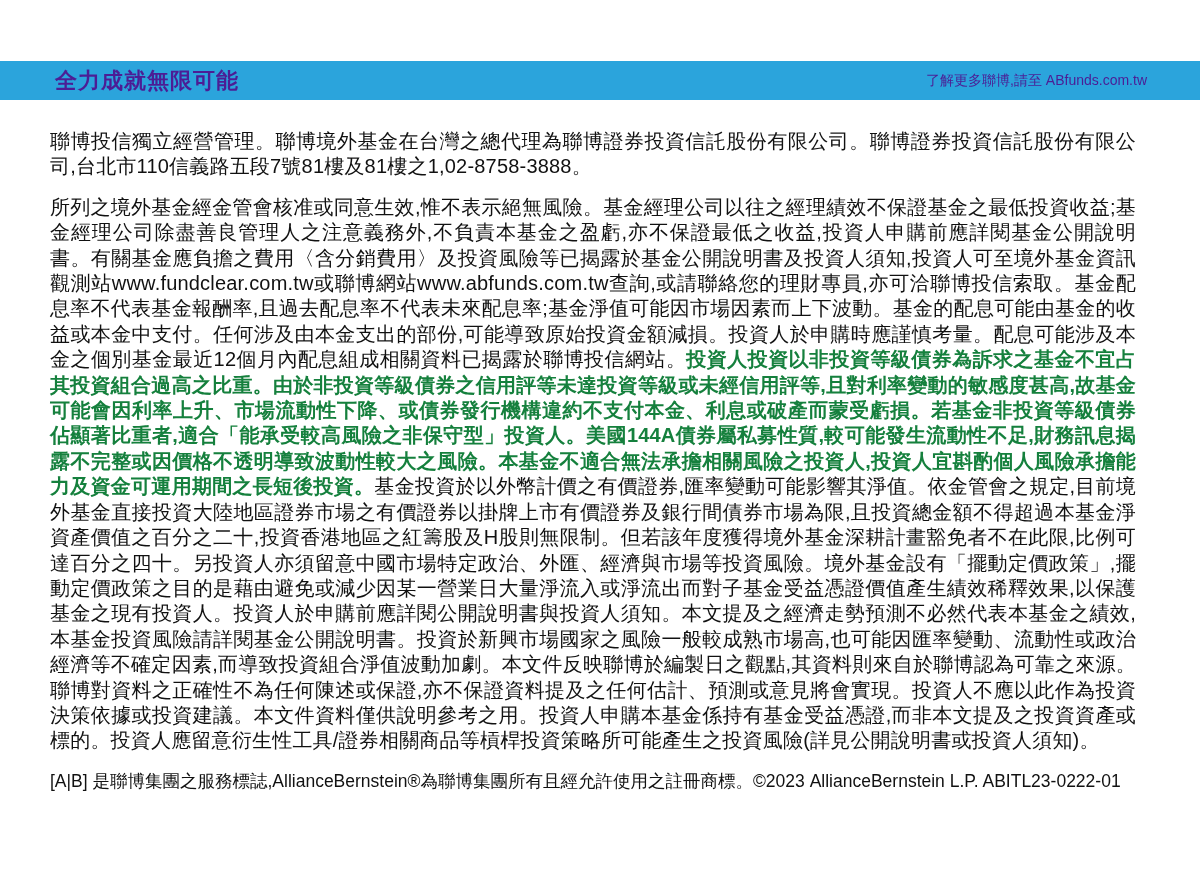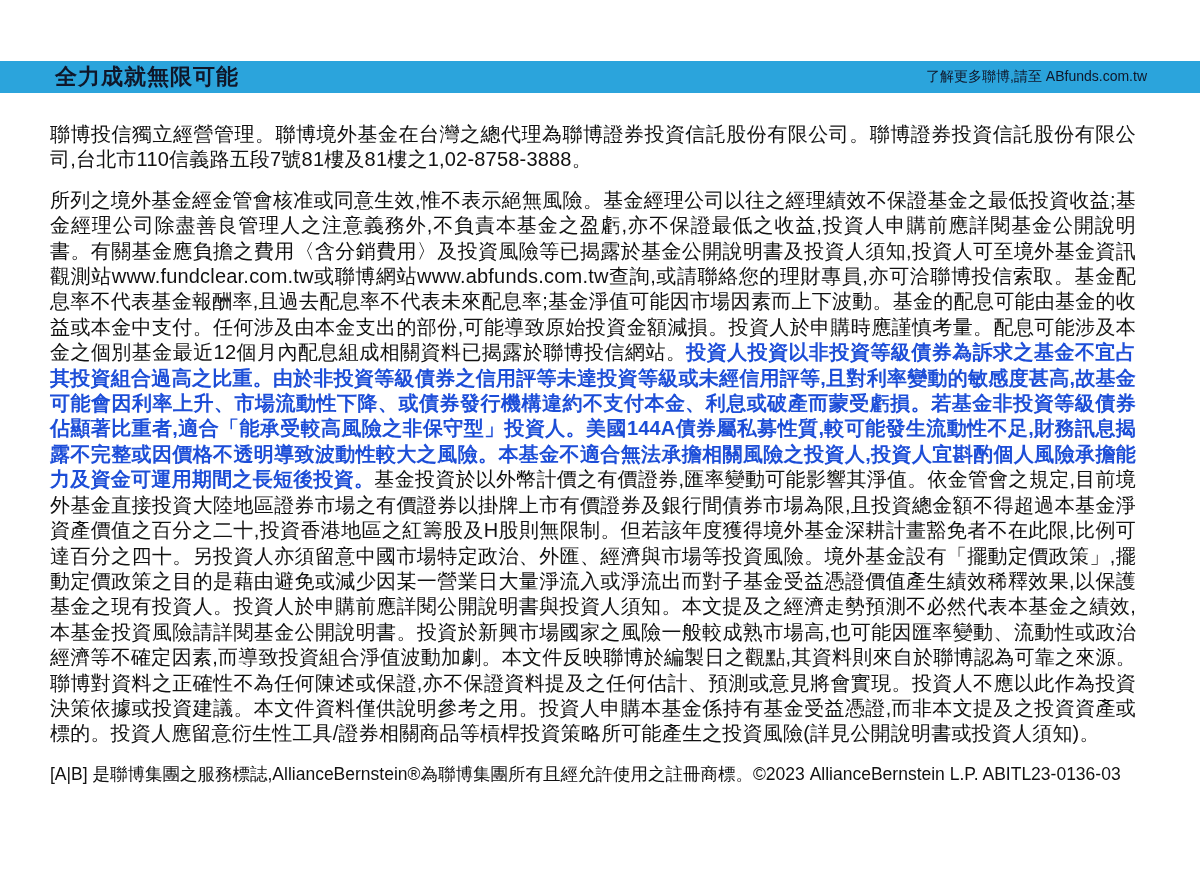--- a/index.html
+++ b/index.html
@@ -15,28 +15,28 @@
     -webkit-font-smoothing: antialiased;
   }
   .page {
     width: 1200px;
     height: 887px;
     background: #ffffff;
     box-sizing: border-box;
   }
   .banner {
     margin-top: 61px;
-    height: 32px;
+    height: 39px;
     background: #2BA4DC;
     display: flex;
     align-items: center;
     justify-content: space-between;
     padding: 0 53px 0 55px;
     box-sizing: border-box;
-    color: #0f172a;
+    color: #4c1d95;
   }
   .banner .tagline {
     font-size: 22px;
     font-weight: bold;
     letter-spacing: 1px;
     white-space: nowrap;
   }
   .banner .cta {
     font-size: 14px;
     font-weight: 500;
@@ -49,21 +49,21 @@
   .para {
     font-size: 20px;
     line-height: 25.4px;
     text-align: justify;
     text-justify: inter-ideograph;
     color: #111111;
     margin: 0 0 15px 0;
     letter-spacing: 0.2px;
   }
   .para .bold { font-weight: normal; }
-  .para .blue { color: #1d4ed8; font-weight: bold; margin-top: 12px; }
+  .para .blue { color: #15803d; font-weight: bold; margin-top: 12px; }
   .footnote {
     font-size: 17.5px;
     line-height: 24px;
     color: #111111;
     margin: 2px 0 0 0;
     text-align: left;
   }
 </style>
 </head>
 <body>
@@ -74,17 +74,17 @@
     <span class="tagline">全力成就無限可能</span>
     <span class="cta">了解更多聯博,請至 ABfunds.com.tw</span>
   </header>
 
   <main class="content">
 
     <p class="para">聯博投信獨立經營管理。聯博境外基金在台灣之總代理為聯博證券投資信託股份有限公司。聯博證券投資信託股份有限公司,台北市110信義路五段7號81樓及81樓之1,02-8758-3888。</p>
 
     <p class="para"><span class="bold">所列之境外基金經金管會核准或同意生效,惟不表示絕無風險。基金經理公司以往之經理績效不保證基金之最低投資收益;基金經理公司除盡善良管理人之注意義務外,不負責本基金之盈虧,亦不保證最低之收益,投資人申購前應詳閱基金公開說明書。有關基金應負擔之費用〈含分銷費用〉及投資風險等已揭露於基金公開說明書及投資人須知,投資人可至境外基金資訊觀測站www.fundclear.com.tw或聯博網站www.abfunds.com.tw查詢,或請聯絡您的理財專員,亦可洽聯博投信索取。基金配息率不代表基金報酬率,且過去配息率不代表未來配息率;基金淨值可能因市場因素而上下波動。基金的配息可能由基金的收益或本金中支付。任何涉及由本金支出的部份,可能導致原始投資金額減損。投資人於申購時應謹慎考量。配息可能涉及本金之個別基金最近12個月內配息組成相關資料已揭露於聯博投信網站。</span><span class="blue">投資人投資以非投資等級債券為訴求之基金不宜占其投資組合過高之比重。由於非投資等級債券之信用評等未達投資等級或未經信用評等,且對利率變動的敏感度甚高,故基金可能會因利率上升、市場流動性下降、或債券發行機構違約不支付本金、利息或破產而蒙受虧損。若基金非投資等級債券佔顯著比重者,適合「能承受較高風險之非保守型」投資人。美國144A債券屬私募性質,較可能發生流動性不足,財務訊息揭露不完整或因價格不透明導致波動性較大之風險。本基金不適合無法承擔相關風險之投資人,投資人宜斟酌個人風險承擔能力及資金可運用期間之長短後投資。</span><span>基金投資於以外幣計價之有價證券,匯率變動可能影響其淨值。依金管會之規定,目前境外基金直接投資大陸地區證券市場之有價證券以掛牌上市有價證券及銀行間債券市場為限,且投資總金額不得超過本基金淨資產價值之百分之二十,投資香港地區之紅籌股及H股則無限制。但若該年度獲得境外基金深耕計畫豁免者不在此限,比例可達百分之四十。另投資人亦須留意中國市場特定政治、外匯、經濟與市場等投資風險。境外基金設有「擺動定價政策」,擺動定價政策之目的是藉由避免或減少因某一營業日大量淨流入或淨流出而對子基金受益憑證價值產生績效稀釋效果,以保護基金之現有投資人。投資人於申購前應詳閱公開說明書與投資人須知。</span><span class="bold">本文提及之經濟走勢預測不必然代表本基金之績效,本基金投資風險請詳閱基金公開說明書</span><span>。投資於新興市場國家之風險一般較成熟市場高,也可能因匯率變動、流動性或政治經濟等不確定因素,而導致投資組合淨值波動加劇。本文件反映聯博於編製日之觀點,其資料則來自於聯博認為可靠之來源。聯博對資料之正確性不為任何陳述或保證,亦不保證資料提及之任何估計、預測或意見將會實現。投資人不應以此作為投資決策依據或投資建議。本文件資料僅供說明參考之用。投資人申購本基金係持有基金受益憑證,而非本文提及之投資資產或標的。投資人應留意衍生性工具/證券相關商品等槓桿投資策略所可能產生之投資風險(詳見公開說明書或投資人須知)。</span></p>
 
-    <p class="footnote">[A|B] 是聯博集團之服務標誌,AllianceBernstein®為聯博集團所有且經允許使用之註冊商標。©2023 AllianceBernstein L.P.  ABITL23-0136-03</p>
+    <p class="footnote">[A|B] 是聯博集團之服務標誌,AllianceBernstein®為聯博集團所有且經允許使用之註冊商標。©2023 AllianceBernstein L.P.  ABITL23-0222-01</p>
 
   </main>
 
 </div>
 
 </body></html>

